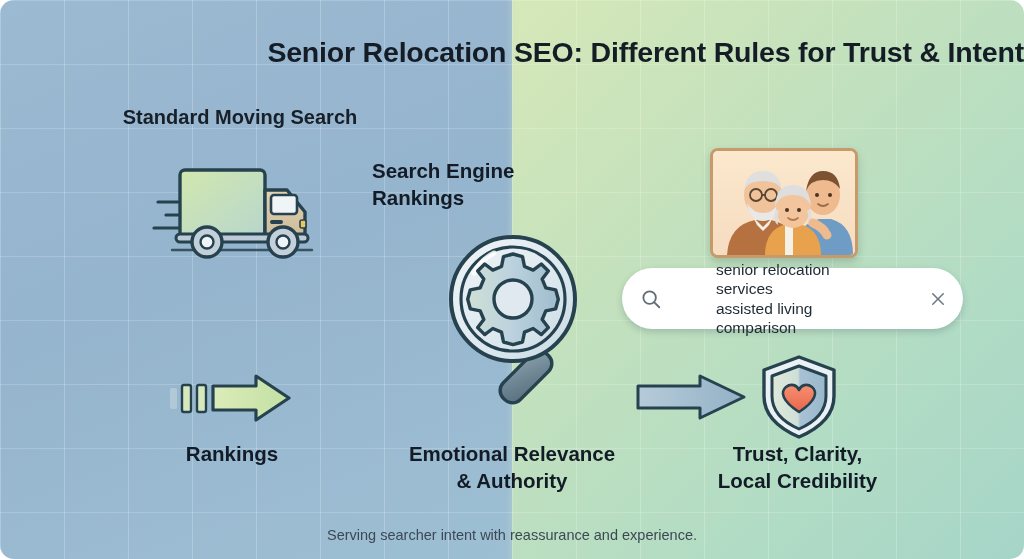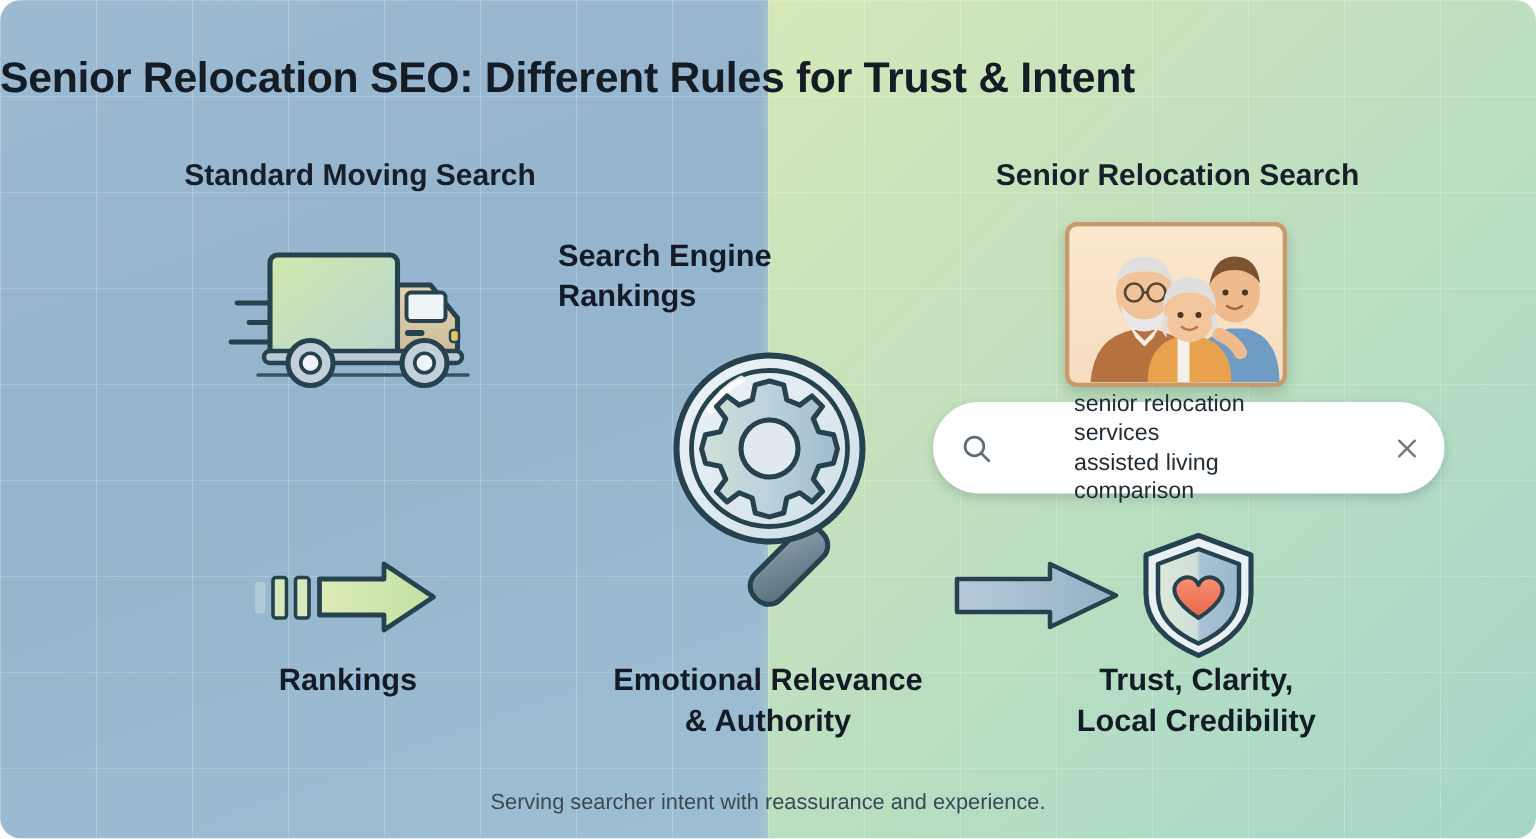--- a/index.html
+++ b/index.html
@@ -47,21 +47,21 @@
     width: 12px; height: 559px;
     background: linear-gradient(to right, rgba(150,182,207,0.0), rgba(200,222,200,0.25), rgba(214,232,184,0.0));
     pointer-events: none;
   }
 
   
   .title {
     position: absolute;
     left: 0; top: 36px;
     width: 1024px;
-    text-align: left;
+    text-align: right;
     font-size: 28.5px;
     font-weight: bold;
     color: #141c26;
     letter-spacing: -0.2px;
   }
   .col-head {
     position: absolute;
     top: 106px;
     font-size: 20px;
     font-weight: bold;
@@ -168,21 +168,20 @@
 <div class="infographic">
 
   <div class="bg-left"></div>
   <div class="bg-right"></div>
   <div class="grid-overlay"></div>
   <div class="divider-soft"></div>
 
   <div class="title">Senior Relocation SEO: Different Rules for Trust &amp; Intent</div>
 
   <div class="col-head left">Standard Moving Search</div>
-  <div class="col-head right">Senior Relocation Search</div>
   <div class="center-head" style="white-space: pre-line;">Search Engine
 Rankings</div>
 
   <svg class="art art-truck" width="176" height="104" viewBox="0 0 176 104">
     <defs>
       <linearGradient id="boxGrad" x1="0" y1="0" x2="1" y2="1">
         <stop offset="0%" stop-color="#d2e7ad"></stop>
         <stop offset="55%" stop-color="#c3dec0"></stop>
         <stop offset="100%" stop-color="#b7d6cc"></stop>
       </linearGradient>

